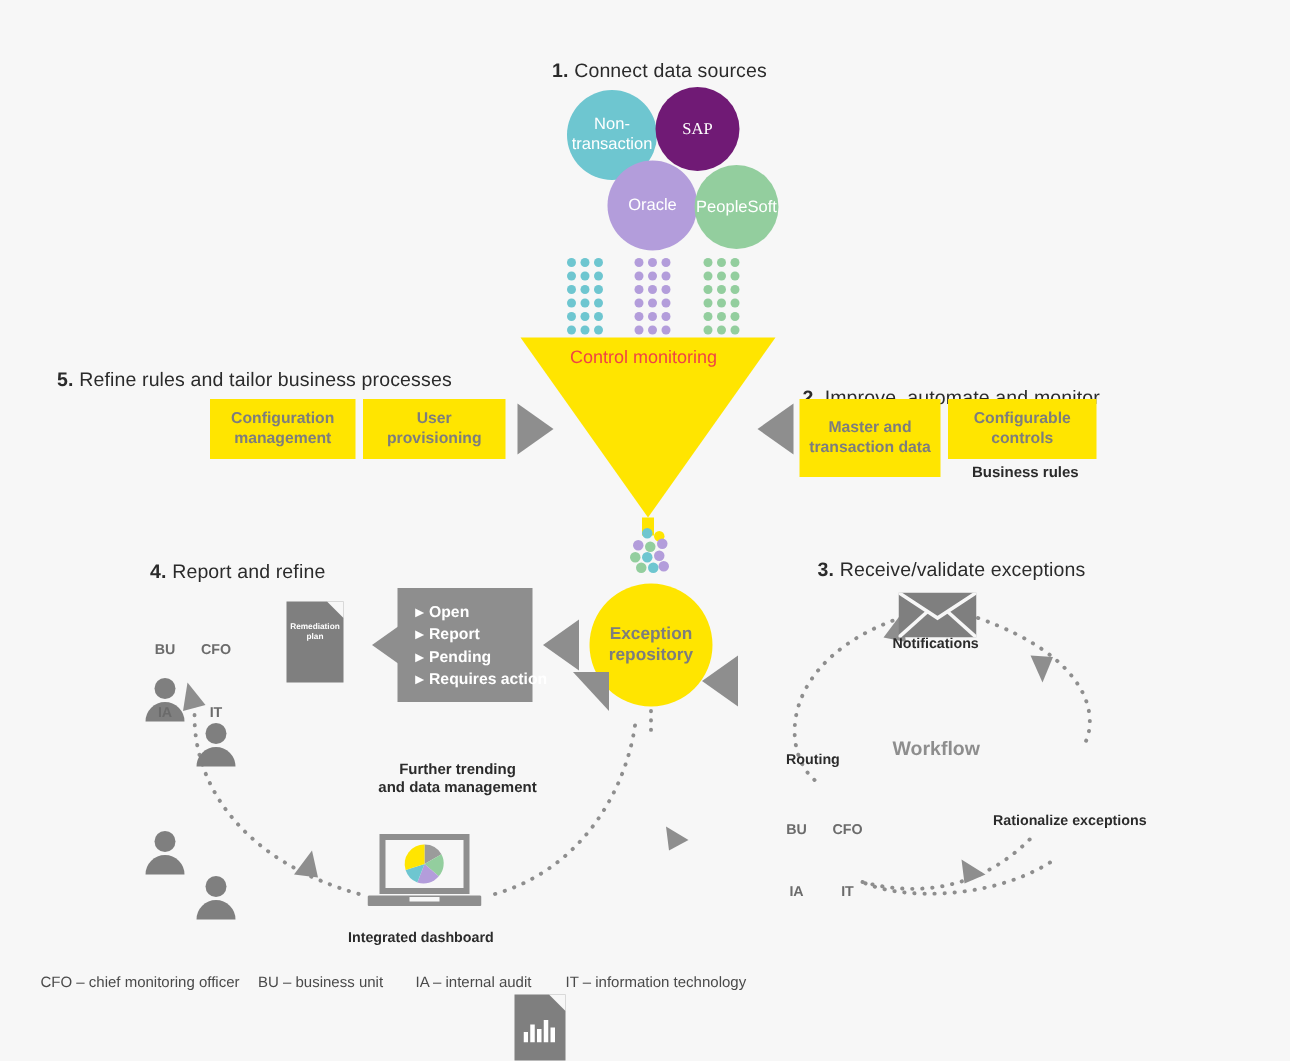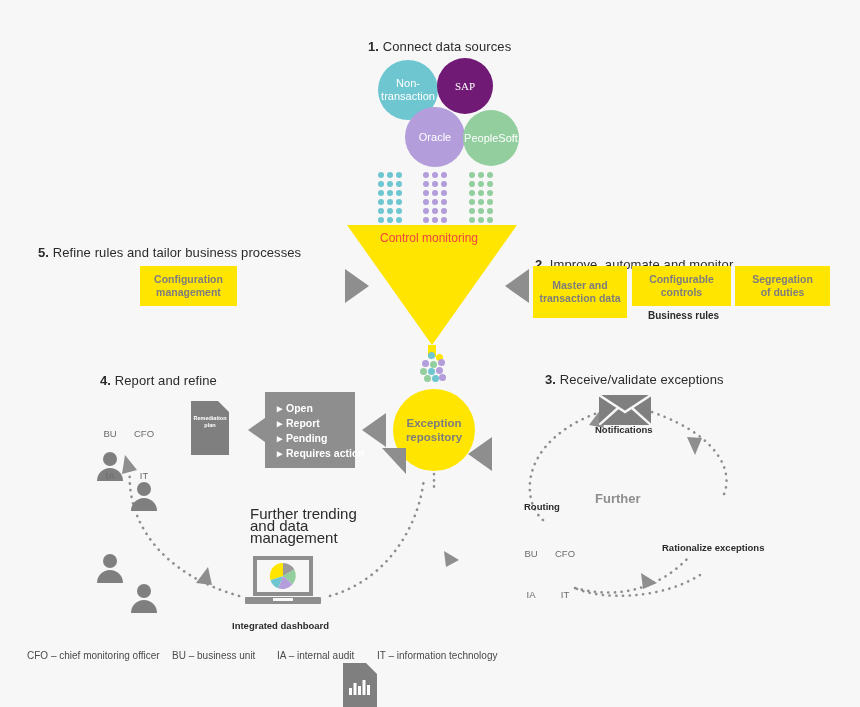--- a/index.html
+++ b/index.html
@@ -81,26 +81,26 @@
   .doc-label-in{
     position:absolute;left:0;right:0;top:14px;text-align:center;
     color:#ffffff;font-size:5.5px;font-weight:bold;line-height:7px;
   }
 
   
   .person{position:relative;width:26px;height:30px;}
   .person .head{position:absolute;left:6px;top:0;width:14px;height:14px;border-radius:50%;background:#7f7f7f;}
   .person .body{position:absolute;left:0;top:16px;width:26px;height:13px;background:#7f7f7f;
       border-top-left-radius:13px;border-top-right-radius:13px;}
-  .person-label{font-size:9.5px;color:#6b6b6b;text-align:center;width:26px;}
+  .person-label{font-size:9.5px;color:#6b6b6b;text-align:center;width:26px;font-weight:bold;}
 
   
   .small-bold{font-size:9.5px;font-weight:bold;color:#2b2b2b;white-space:nowrap;}
   .wf-label{font-size:13px;font-weight:bold;color:#8e8e8e;white-space:nowrap;}
-  .cap2{font-size:15px;font-weight:normal;color:#2b2b2b;line-height:12px;text-align:left;}
+  .cap2{font-size:10px;font-weight:bold;color:#2b2b2b;line-height:12px;text-align:center;}
 
   
   .legend{font-size:10px;color:#4a4a4a;white-space:nowrap;}
 
   svg.overlay{position:absolute;left:0;top:0;width:860px;height:707px;pointer-events:none;}
 </style>
 </head>
 <body>
 
 <div id="stage">
@@ -228,35 +228,35 @@
       <div style="position: absolute; left: 21px; top: 22px; width: 7px; height: 7px; border-radius: 50%; background: rgb(179, 157, 219);"></div>
     </div>
 
   <div class="abs step-head" style="left:38px;top:245px;">
     <b>5.</b>
     <span>Refine rules and tailor business processes</span>
   </div>
   <div class="abs ybox" style="left:140px;top:266px;width:97px;height:40px;">
     <span><span>Configuration</span><br><span>management</span></span>
   </div>
+  <div class="abs ybox" style="left:242px;top:266px;width:95px;height:40px;">
+    <span><span>User</span><br><span>provisioning</span></span>
+  </div>
   <div class="abs tri-right" style="left:345px;top:269px;"></div>
 
   <div class="abs step-head" style="left:535px;top:245px;margin-top:12px;">
     <b>2.</b>
     <span>Improve, automate and monitor</span>
   </div>
   <div class="abs tri-left" style="left:505px;top:269px;"></div>
   <div class="abs ybox" style="left:533px;top:266px;width:94px;height:52px;">
     <span><span>Master and</span><br><span>transaction data</span></span>
   </div>
   <div class="abs ybox" style="left:632px;top:266px;width:99px;height:40px;">
     <span><span>Configurable</span><br><span>controls</span></span>
-  </div>
-  <div class="abs ybox" style="left:735px;top:266px;width:95px;height:40px;">
-    <span><span>Segregation</span><br><span>of duties</span></span>
   </div>
   <div class="abs caption-dark" style="left:648px;top:310px;">Business rules</div>
 
   <div class="abs excircle" style="left:393px;top:389px;">
     <span><span>Exception</span><br><span>repository</span></span>
   </div>
   <div class="abs tri-left" style="left:362px;top:413px;"></div>
   <div class="abs tri-left" style="left:248px;top:413px;"></div>
   <div class="abs tri-dl" style="left:382px;top:448px;"></div>
   <div class="abs tri-left" style="left:468px;top:437px;"></div>
@@ -339,21 +339,21 @@
   <div class="abs" style="left:599px;top:395px;">
     <svg width="52" height="30">
       <rect x="0" y="0" width="52" height="30" fill="#7f7f7f"></rect>
       <polyline points="0,0 26,17 52,0" fill="none" stroke="#f7f7f7" stroke-width="2.4"></polyline>
       <line x1="0" y1="30" x2="19" y2="13" stroke="#f7f7f7" stroke-width="2.4"></line>
       <line x1="52" y1="30" x2="33" y2="13" stroke="#f7f7f7" stroke-width="2.4"></line>
     </svg>
   </div>
   <div class="abs small-bold" style="left:595px;top:424px;">Notifications</div>
 
-  <div class="abs wf-label" style="left:595px;top:491px;">Further</div>
+  <div class="abs wf-label" style="left:595px;top:491px;">Workflow</div>
 
   <div class="abs small-bold" style="left:524px;top:501px;">Routing</div>
 
   <div class="abs person-label" style="left:518px;top:548px;">BU</div>
 
   <div class="abs person-label" style="left:552px;top:548px;">CFO</div>
 
   <div class="abs person-label" style="left:518px;top:589px;">IA</div>
 
   <div class="abs person-label" style="left:552px;top:589px;">IT</div>

